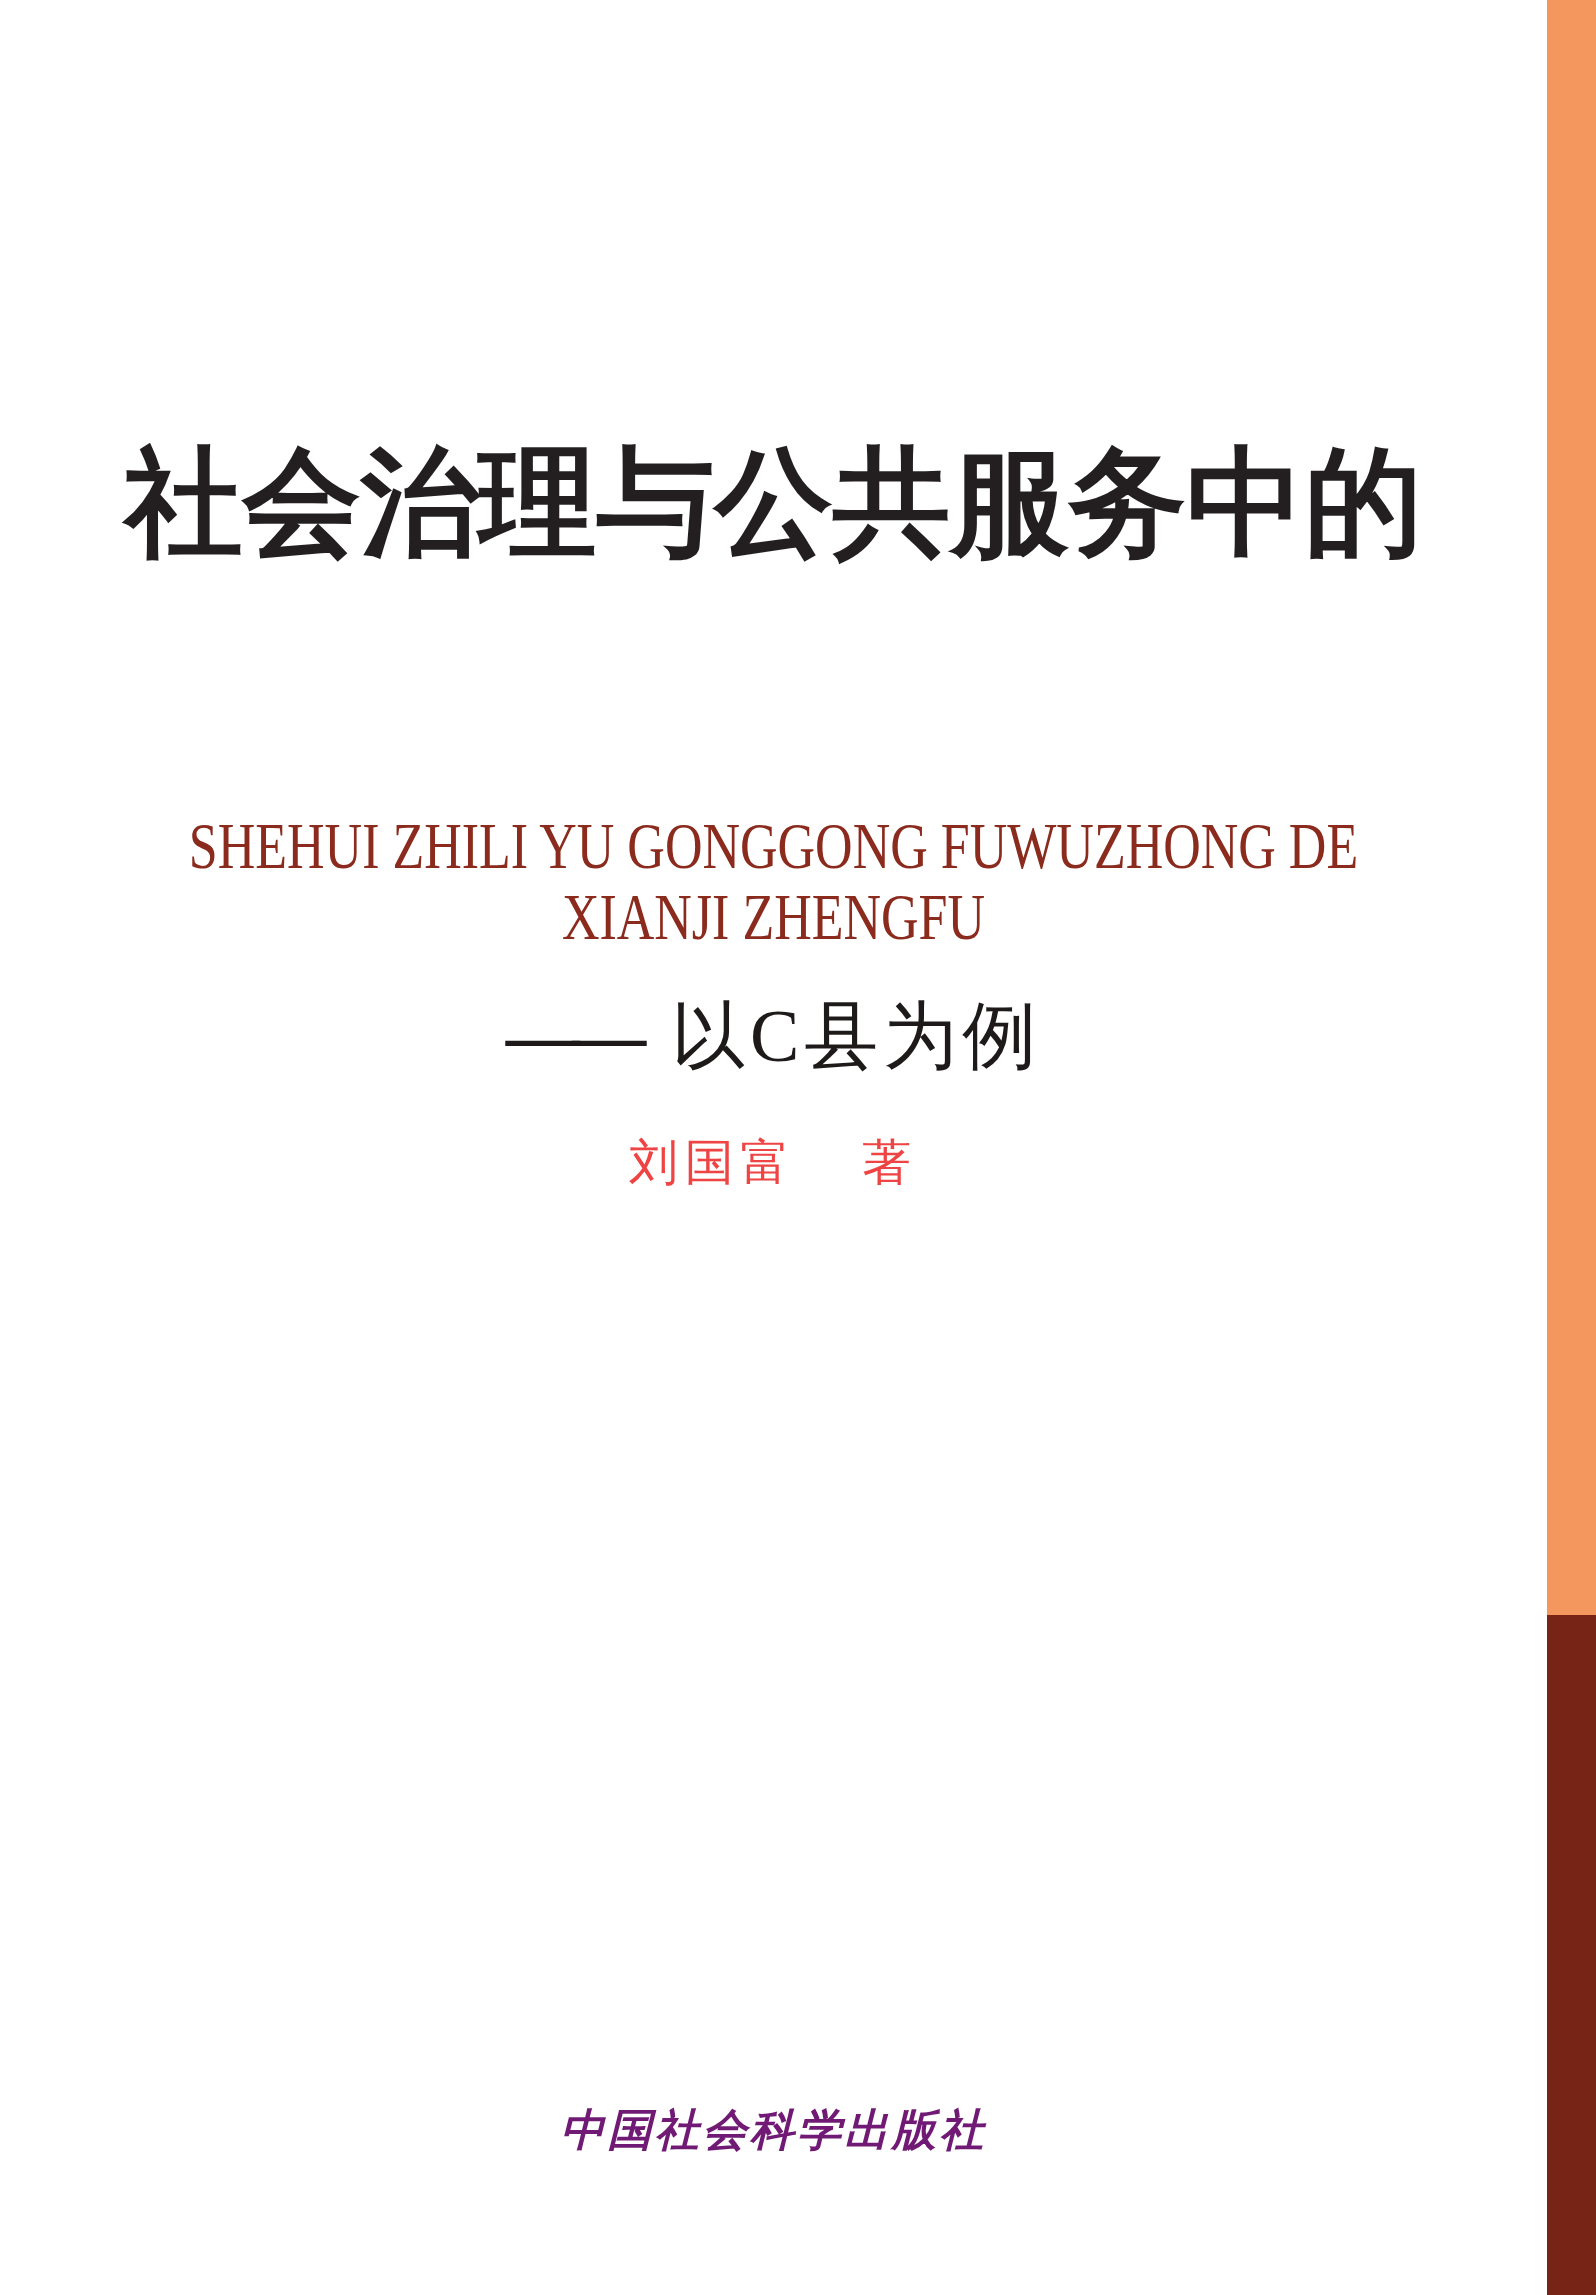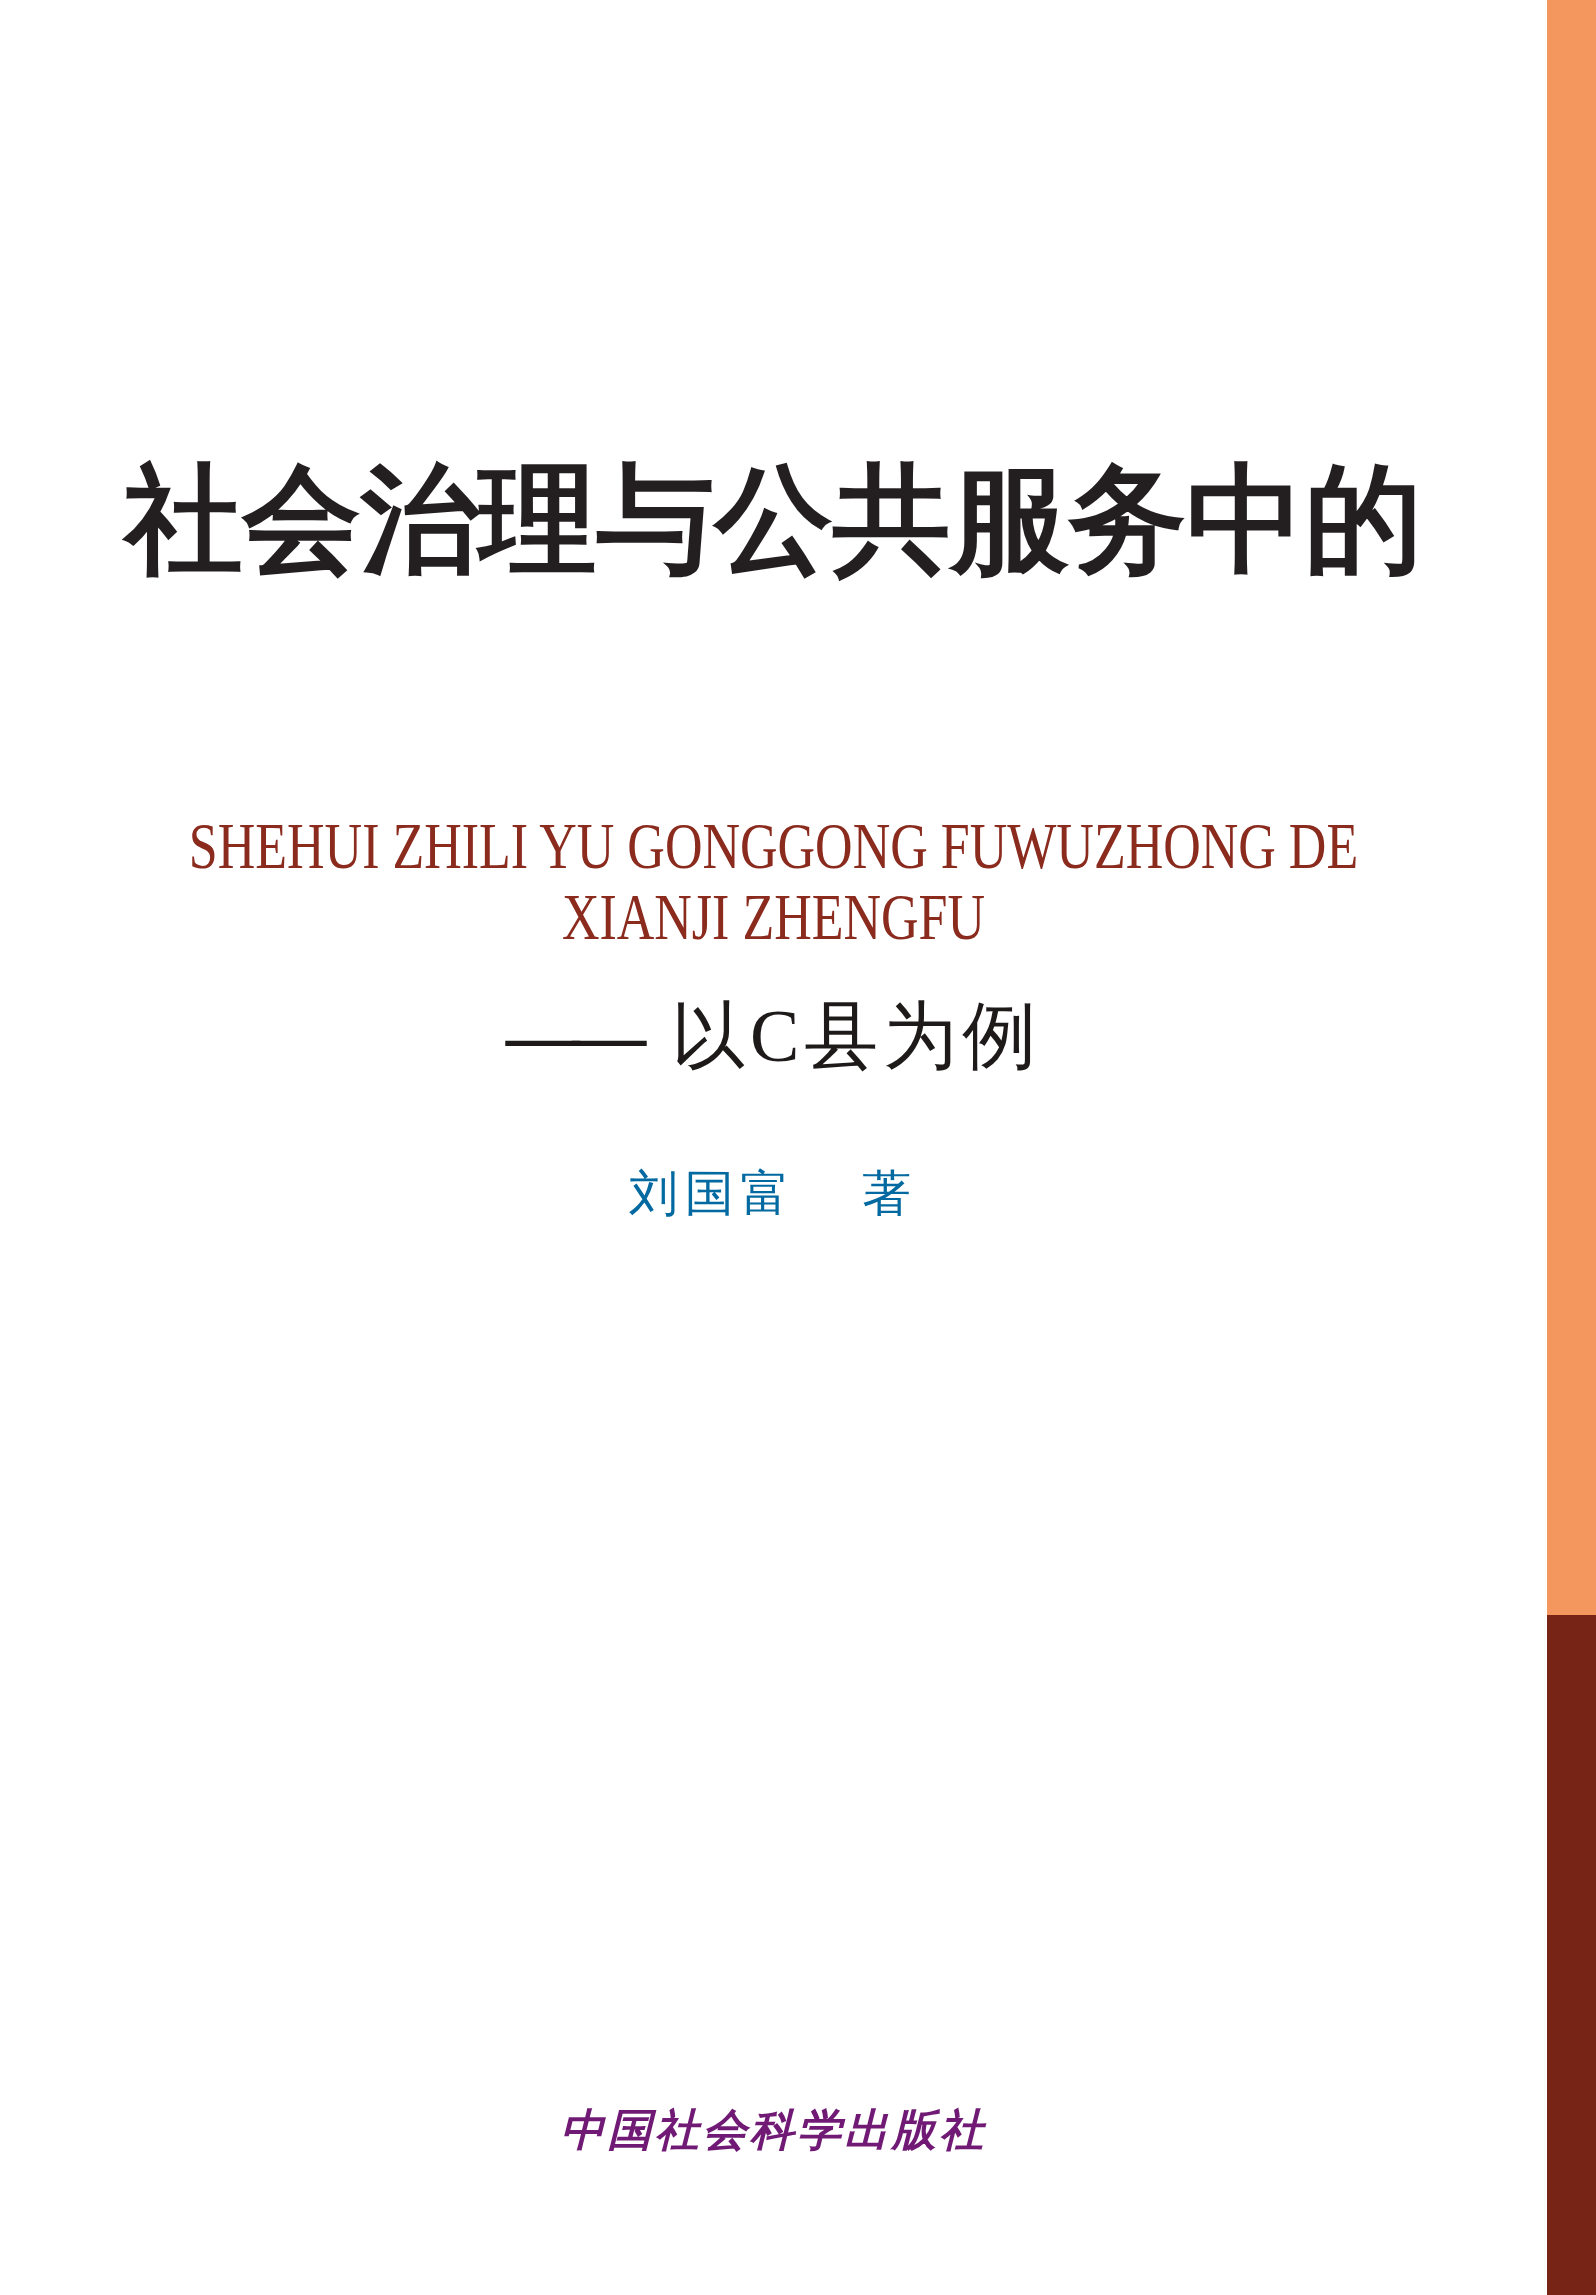--- a/index.html
+++ b/index.html
@@ -33,21 +33,21 @@
   }
   
   .centerblock {
     position: absolute;
     left: 0;
     width: 1547px;
     text-align: center;
     white-space: nowrap;
   }
   .title {
-    top: 436px;
+    top: 419px;
     font-family: "Liberation Sans", sans-serif;
     font-weight: 900;
     font-size: 118px;
     line-height: 166px;
     color: #231F20;
     letter-spacing: 0;
   }
   .pinyin {
     top: 811px;
     font-family: "Liberation Serif", serif;
@@ -68,24 +68,24 @@
   .subtitle .dash {
     letter-spacing: -0.10em;
     margin-right: 32px;
     font-weight: bold;
   }
   .subtitle .sub-text {
     letter-spacing: 5px;
     text-align: center;
   }
   .author {
-    top: 1163px;
+    top: 1132px;
     font-size: 49px;
     line-height: 61px;
-    color: #0369a1;
+    color: #ef4444;
     letter-spacing: 6.8px;
   }
   .author .suffix {
     margin-left: 66px;
   }
   .publisher {
     top: 2100px;
     font-size: 44px;
     line-height: 61px;
     font-weight: bold;

